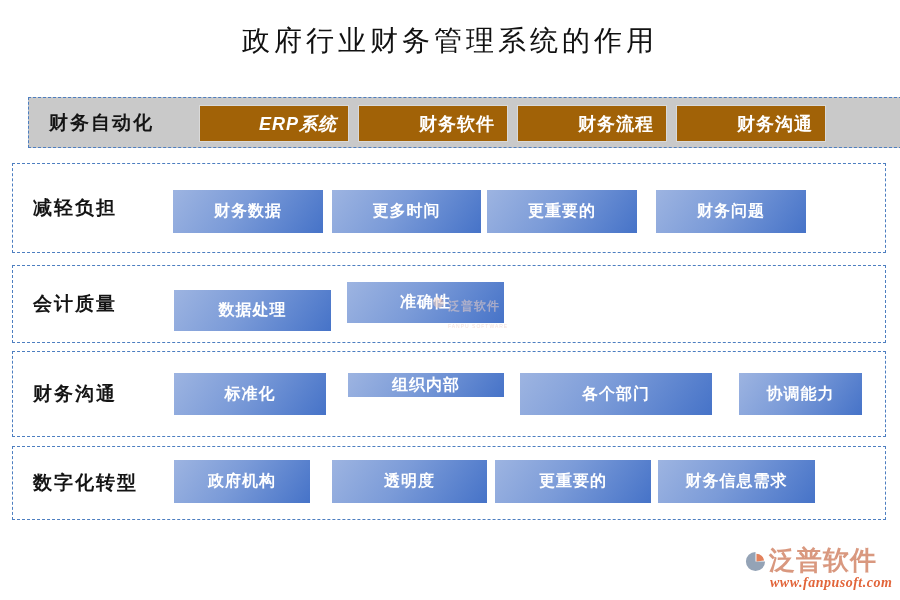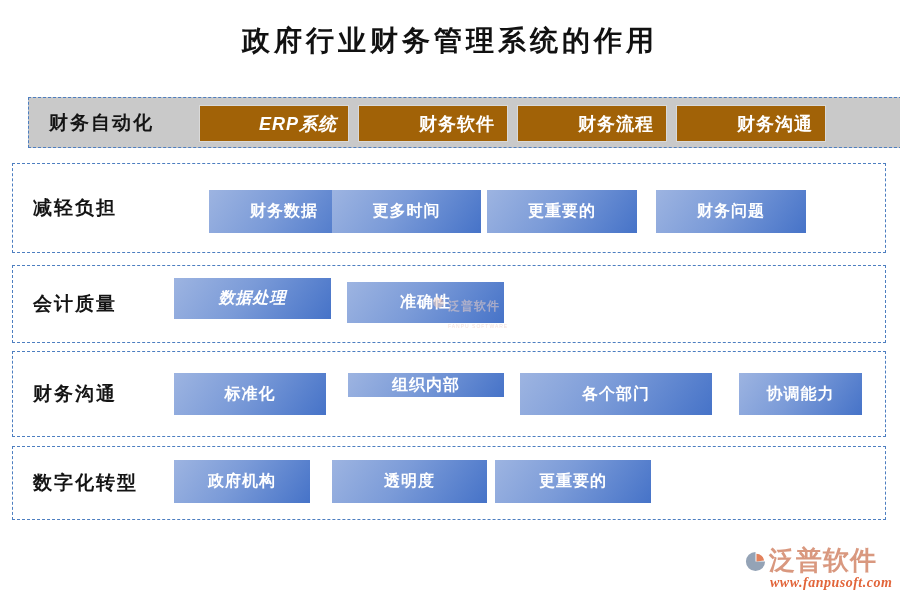--- a/index.html
+++ b/index.html
@@ -3,21 +3,21 @@
 <meta charset="utf-8">
 <style>
   html,body{margin:0;padding:0;background:#ffffff;}
   .canvas{
     position:relative;width:900px;height:600px;background:#ffffff;overflow:hidden;
     font-family:"Liberation Sans","DejaVu Sans",sans-serif;
   }
   .title{
     position:absolute;left:0;top:22px;width:100%;text-align:center;
     font-family:"Liberation Serif","DejaVu Serif",serif;
-    font-size:28px;font-weight:700;color:#111;letter-spacing:4px;
+    font-size:28px;font-weight:400;color:#111;letter-spacing:4px;
   }
   .row{
     position:absolute;left:12px;width:874px;
     border:1.5px dashed #4d7ec0;box-sizing:border-box;background:#ffffff;
   }
   .row.gray{background:#c9c9c9;}
   .row-label{
     position:absolute;left:20px;top:0;height:100%;display:flex;align-items:center;
     font-family:"Liberation Serif","DejaVu Serif",serif;
     font-size:19px;font-weight:700;color:#141414;letter-spacing:2px;white-space:nowrap;
@@ -67,45 +67,46 @@
   <div class="row gray" style="top:97px;height:51px;margin-left:16px;">
     <div class="row-label">财务自动化</div>
     <div id="r1-b0" class="btn btn-gray" style="left:170px;top:7px;width:150px;height:37px;">ERP系统</div>
     <div class="btn btn-gray" style="left:329px;top:7px;width:150px;height:37px;">财务软件</div>
     <div class="btn btn-gray" style="left:488px;top:7px;width:150px;height:37px;">财务流程</div>
     <div class="btn btn-gray" style="left:647px;top:7px;width:150px;height:37px;">财务沟通</div>
   </div>
 
   <div class="row" style="top:163px;height:90px;">
     <div class="row-label">减轻负担</div>
-    <div class="btn btn-blue" style="left:160px;top:26px;width:150px;height:43px;margin-left:36px;">财务数据</div>
+    <div class="btn btn-blue" style="left:160px;top:26px;width:150px;height:43px;">财务数据</div>
     <div class="btn btn-blue" style="left:319px;top:26px;width:149px;height:43px;">更多时间</div>
     <div class="btn btn-blue" style="left:474px;top:26px;width:150px;height:43px;">更重要的</div>
     <div class="btn btn-blue" style="left:643px;top:26px;width:150px;height:43px;">财务问题</div>
   </div>
 
   <div class="row" style="top:265px;height:78px;">
     <div class="row-label">会计质量</div>
-    <div class="btn btn-blue" style="left:161px;top:12px;width:157px;height:41px;font-style:italic;">数据处理</div>
+    <div class="btn btn-blue" style="left:161px;top:24px;width:157px;height:41px;">数据处理</div>
     <div class="btn btn-blue" style="left:334px;top:16px;width:157px;height:41px;">准确性</div>
   </div>
 
   <div class="row" style="top:351px;height:86px;">
     <div class="row-label">财务沟通</div>
     <div class="btn btn-blue" style="left:161px;top:21px;width:152px;height:42px;">标准化</div>
     <div class="btn btn-blue" style="left:335px;top:21px;width:156px;height:24px;">组织内部</div>
     <div class="btn btn-blue" style="left:507px;top:21px;width:192px;height:42px;">各个部门</div>
     <div class="btn btn-blue" style="left:726px;top:21px;width:123px;height:42px;">协调能力</div>
   </div>
 
   <div class="row" style="top:446px;height:74px;">
     <div class="row-label">数字化转型</div>
     <div class="btn btn-blue" style="left:161px;top:13px;width:136px;height:43px;">政府机构</div>
     <div class="btn btn-blue" style="left:319px;top:13px;width:155px;height:43px;">透明度</div>
     <div class="btn btn-blue" style="left:482px;top:13px;width:156px;height:43px;">更重要的</div>
+    <div class="btn btn-blue" style="left:645px;top:13px;width:157px;height:43px;">财务信息需求</div>
   </div>
 
   <div class="watermark">
     <span style="display:inline-block;line-height:0;">
       <svg width="13" height="13" viewBox="0 0 24 24">
         <path d="M12 2 A10 10 0 1 0 22 12 L12 12 Z" fill="#e9cfc5"></path>
         <path d="M13 4 A8 8 0 0 1 21 11 L13 12 Z" fill="#e7b4a2"></path>
       </svg>
     </span>
     <span>

